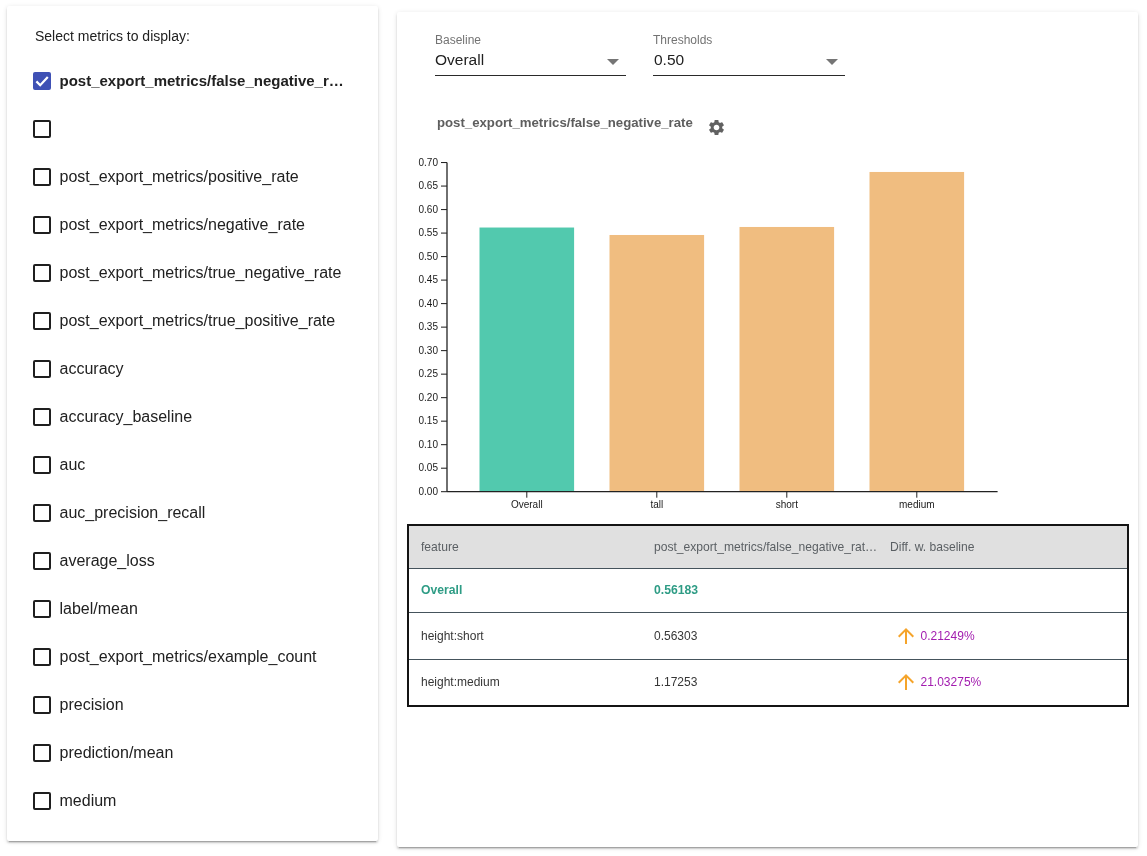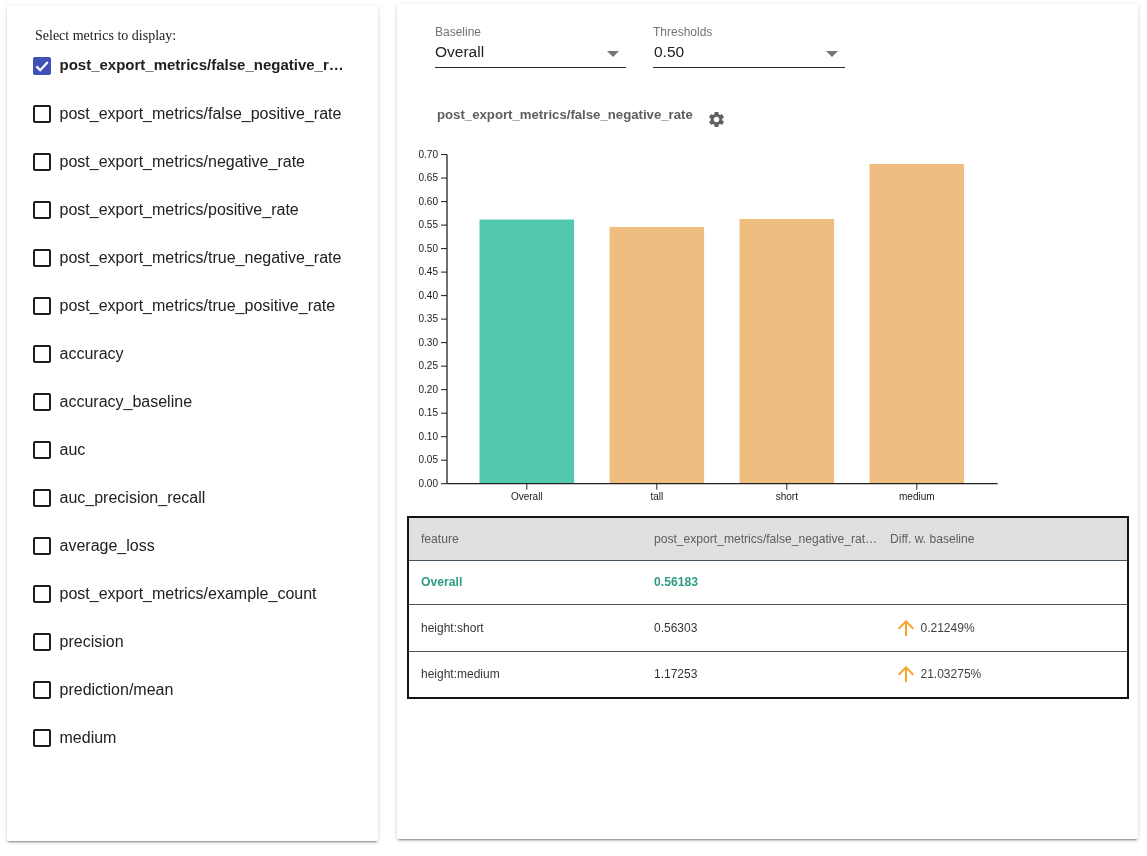--- a/index.html
+++ b/index.html
@@ -1,25 +1,25 @@
 <!DOCTYPE html>
 <html><head>
 <meta charset="utf-8">
 <style>
   * { margin:0; padding:0; box-sizing:border-box; }
   html,body { width:1147px; height:856px; background:#fff;
     font-family:"Liberation Sans", sans-serif; position:relative; overflow:hidden; }
   .card { position:absolute; background:#fff; border-radius:2px;
     box-shadow: 0 2px 2px 0 rgba(0,0,0,0.14), 0 1px 5px 0 rgba(0,0,0,0.12), 0 3px 1px -2px rgba(0,0,0,0.2); }
   #left { left:7px; top:6px; width:371px; height:835px; }
-  #right { left:397px; top:4px; width:741px; height:835px; }
-
-  #selhdr { position:absolute; left:28px; top:22px; font-size:14px; color:#212121;font-family:Liberation Serif, serif; }
+  #right { left:397px; top:12px; width:741px; height:835px; }
+
+  #selhdr { position:absolute; left:28px; top:22px; font-size:14px; color:#212121; }
   #list { position:absolute; left:0; top:51px; width:100%; }
-  .item { height:48px; display:flex; align-items:flex-start; padding-left:26px; }
+  .item { height:48px; display:flex; align-items:center; padding-left:26px; }
   .box { width:18px; height:18px; border:2px solid #1f1f1f; border-radius:2px; flex:none; }
   .box.checked { border:none; background:#3f51b5; position:relative; }
   .item .lbl { margin-left:8.5px; font-size:16px; color:#212121; white-space:nowrap; }
   .item.first .lbl { font-weight:bold; font-size:15px; position:relative; top:-1px; }
 
   .ddlabel { position:absolute; font-size:12px; color:#737373; }
   .ddvalue { position:absolute; font-size:15.5px; color:#212121; }
   .ddline { position:absolute; height:1px; background:#2a2a2a; }
   .ddarrow { position:absolute; width:0; height:0; border-left:6.5px solid transparent;
     border-right:6.5px solid transparent; border-top:6px solid #757575; }
@@ -31,50 +31,49 @@
 
   #tbl { position:absolute; left:10px; top:511.5px; width:722px; border-collapse:collapse;
     table-layout:fixed; border:2px solid #141414; }
   #tbl th, #tbl td { text-align:left; font-weight:normal; padding:0 0 0 12px;
     border-bottom:1px solid #45535c; font-size:12px; white-space:nowrap; overflow:visible; }
   #tbl th { background:#e0e0e0; color:#5a5f63; height:43.5px; font-size:12.1px; }
   #tbl td { color:#363636; height:44px; }
   #tbl tr.arrowrow td { height:47px; }
   #tbl td.teal { color:#2e9c85; font-weight:bold; font-size:12.2px; }
   #tbl tr:last-child td { border-bottom:none; }
-  .diffcell { display:flex; align-items:center; gap:3px; color:#404040; font-size:12px; }
+  .diffcell { display:flex; align-items:center; gap:3px; color:#a21caf; font-size:12px; }
   .diffcell svg { margin-left:3.5px; flex:none; }
 </style>
 </head>
 <body>
 <div class="card" id="left">
   <div id="selhdr">Select metrics to display:</div>
   <div id="list">
     <div class="item first">
       <div class="box checked">
         <svg width="18" height="18" viewBox="0 0 18 18" style="position:absolute;left:0;top:0">
           <path d="M3.4 9.4 L7.2 13.2 L14.8 5.0" stroke="#fff" stroke-width="2.2" fill="none"></path>
         </svg>
       </div>
       <span class="lbl">post_export_metrics/false_negative_r…</span>
     </div>
     <div class="item">
         <div class="box"></div>
-        <span class="lbl">post_export_metrics/false_positive_rate</span>
+      </div>
+    <div class="item">
+        <div class="box"></div>
+        <span class="lbl">post_export_metrics/positive_rate</span>
       </div>
     <div class="item">
         <div class="box"></div>
         <span class="lbl">post_export_metrics/negative_rate</span>
       </div>
     <div class="item">
         <div class="box"></div>
-        <span class="lbl">post_export_metrics/positive_rate</span>
-      </div>
-    <div class="item">
-        <div class="box"></div>
         <span class="lbl">post_export_metrics/true_negative_rate</span>
       </div>
     <div class="item">
         <div class="box"></div>
         <span class="lbl">post_export_metrics/true_positive_rate</span>
       </div>
     <div class="item">
         <div class="box"></div>
         <span class="lbl">accuracy</span>
       </div>
@@ -86,20 +85,24 @@
         <div class="box"></div>
         <span class="lbl">auc</span>
       </div>
     <div class="item">
         <div class="box"></div>
         <span class="lbl">auc_precision_recall</span>
       </div>
     <div class="item">
         <div class="box"></div>
         <span class="lbl">average_loss</span>
+      </div>
+    <div class="item">
+        <div class="box"></div>
+        <span class="lbl">label/mean</span>
       </div>
     <div class="item">
         <div class="box"></div>
         <span class="lbl">post_export_metrics/example_count</span>
       </div>
     <div class="item">
         <div class="box"></div>
         <span class="lbl">precision</span>
       </div>
     <div class="item">

